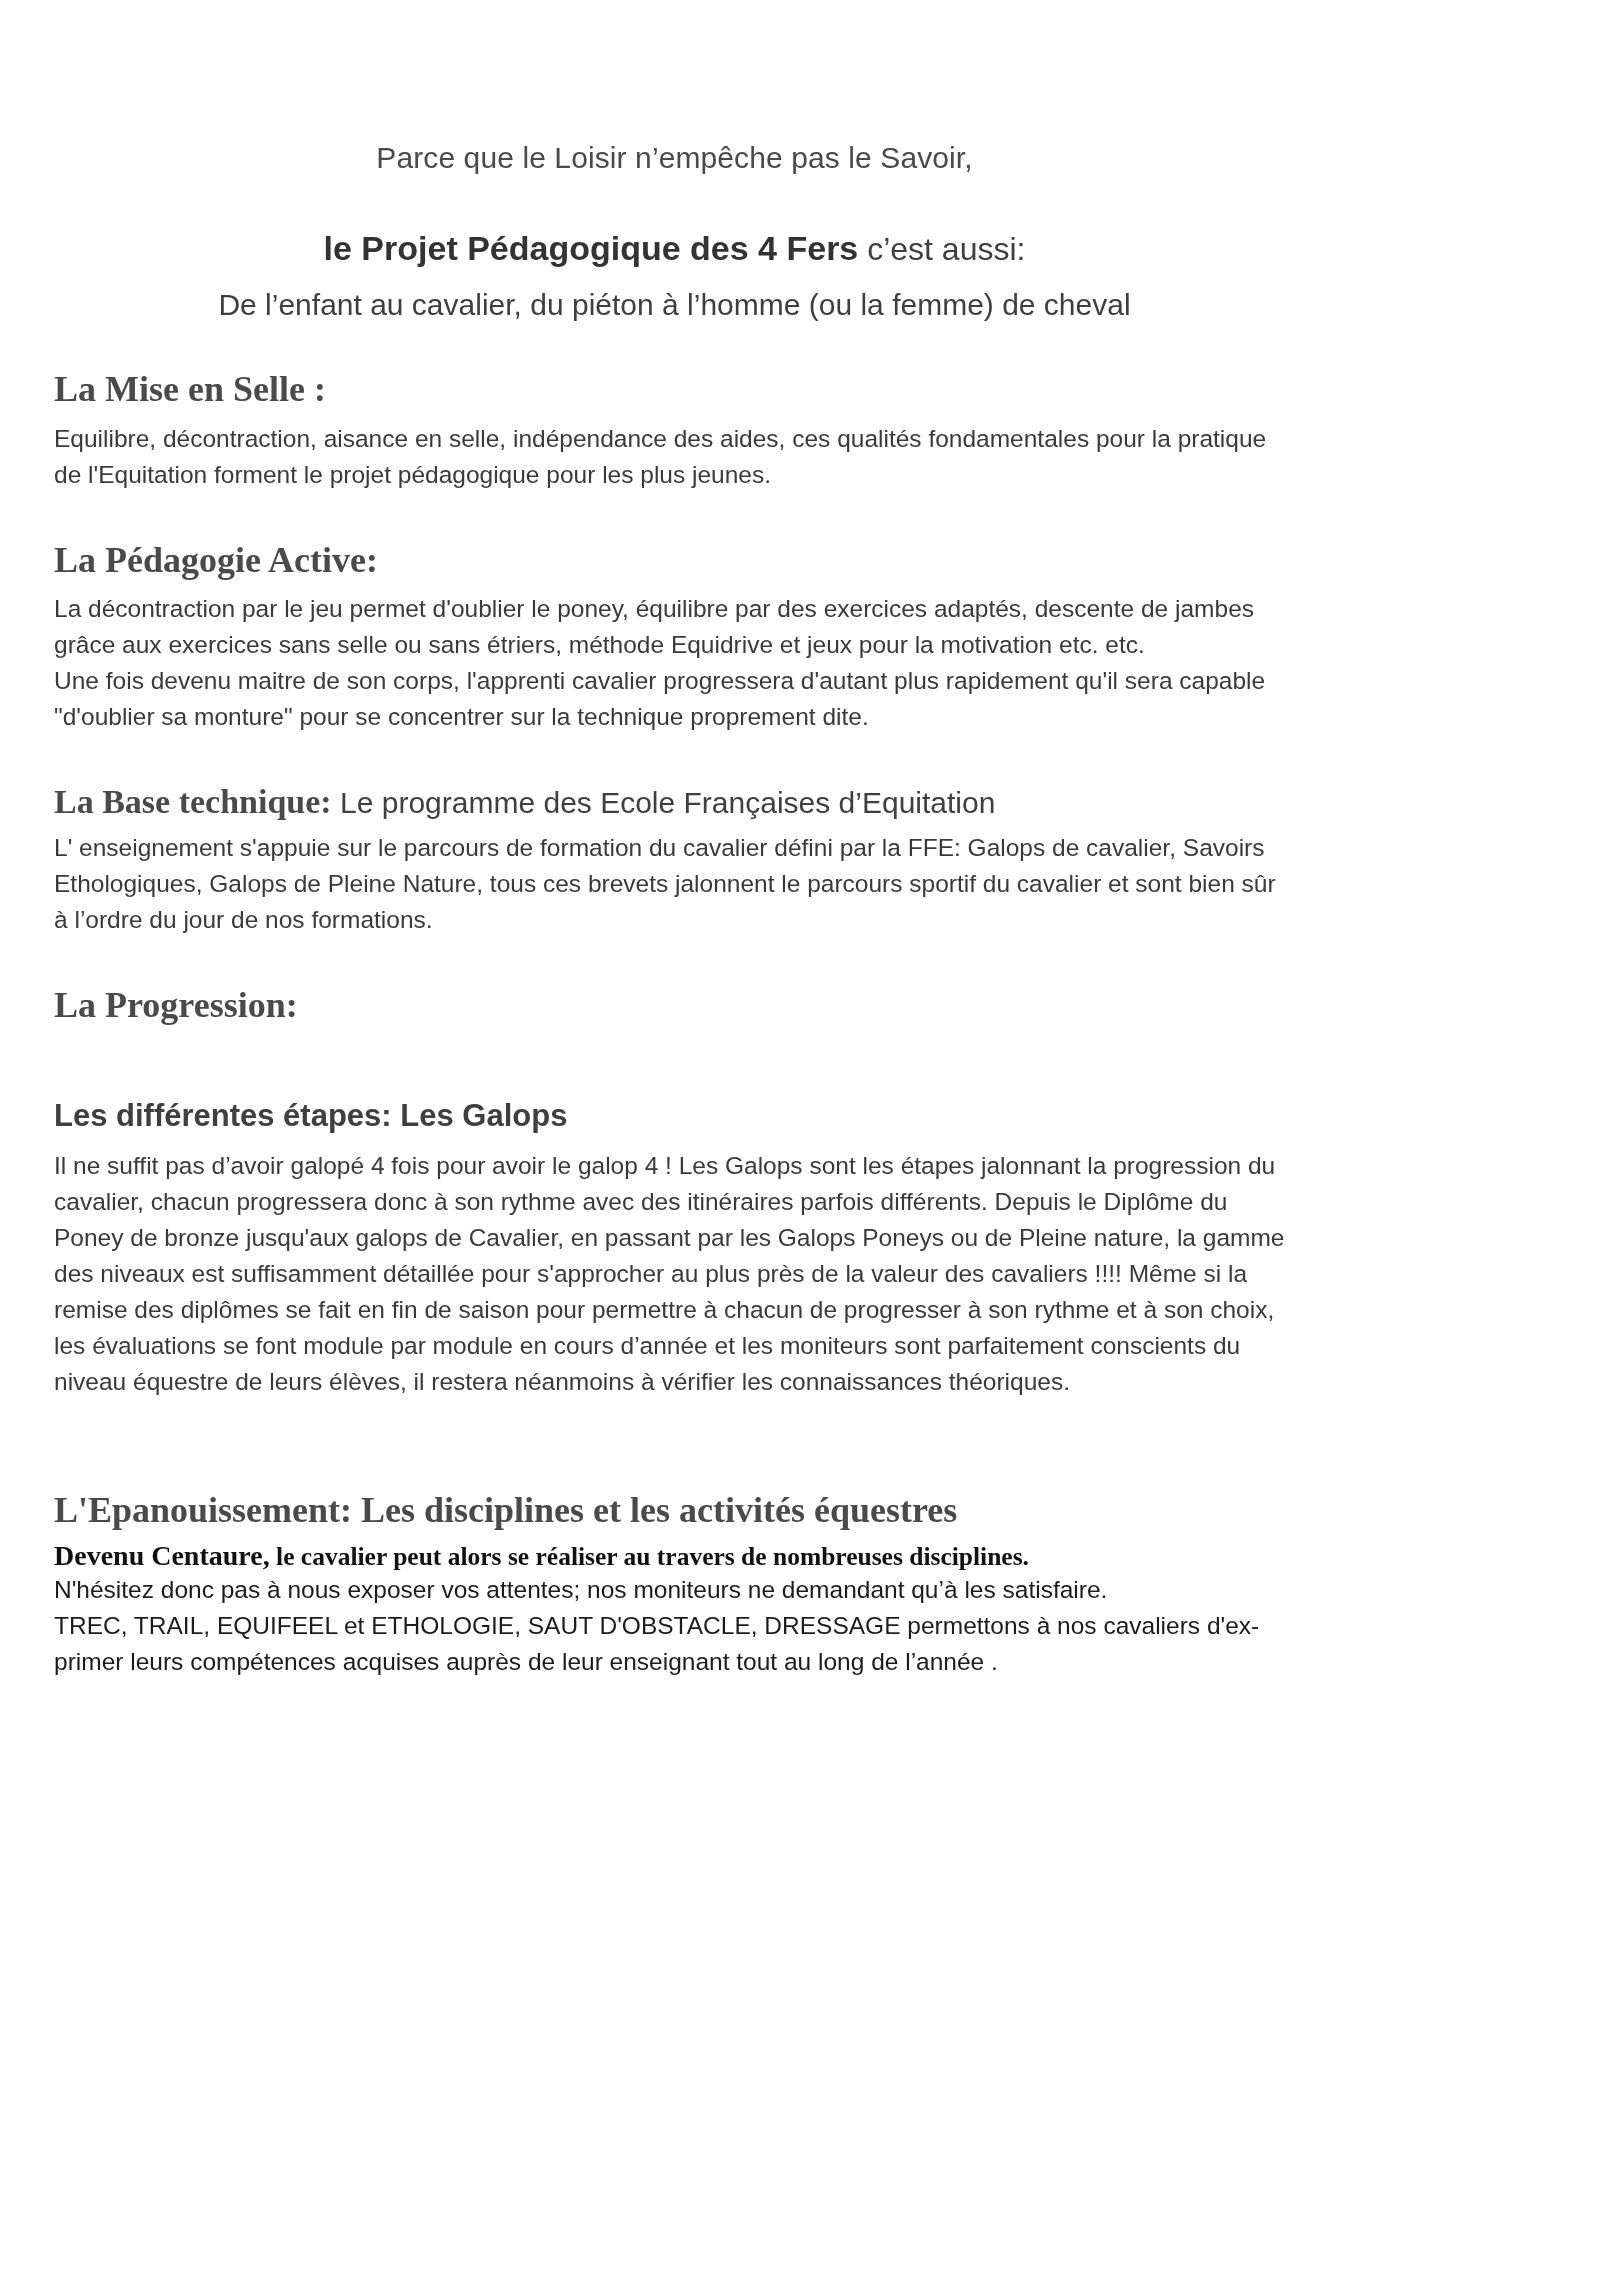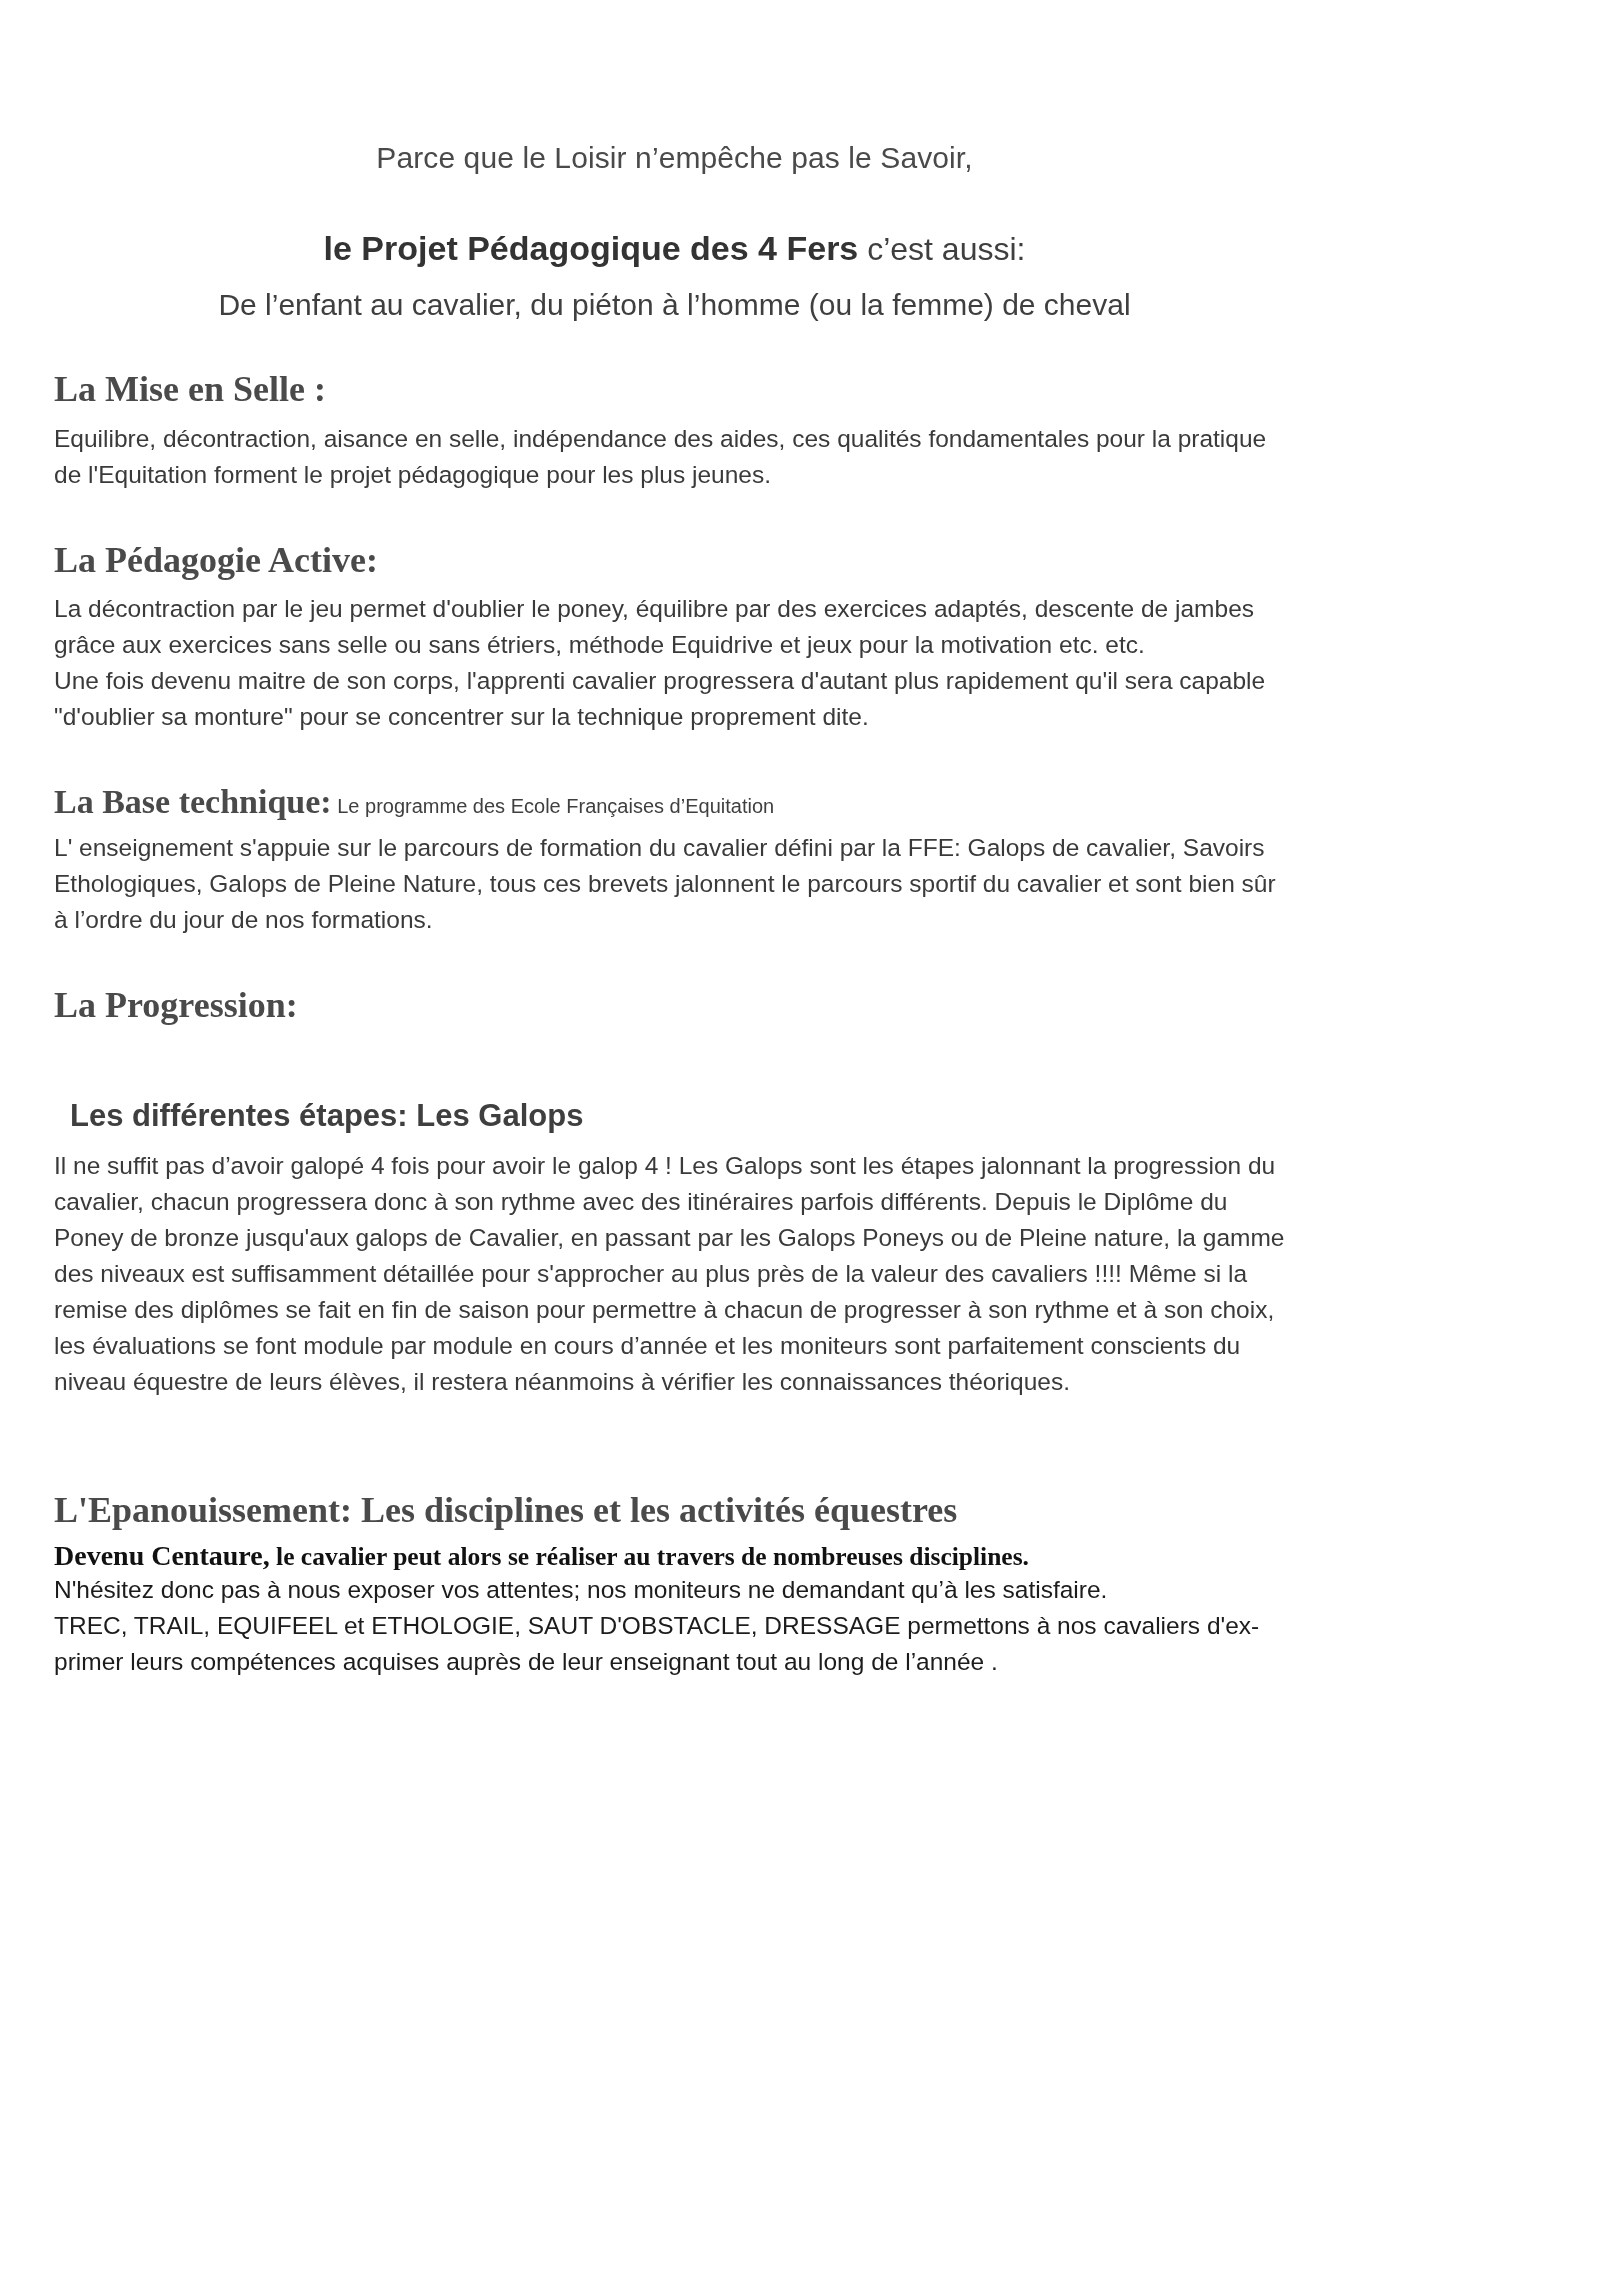--- a/index.html
+++ b/index.html
@@ -95,21 +95,21 @@
     font-family: "Liberation Sans", sans-serif;
     font-weight: bold;
     font-size: 31px;
     color: #3f3f3f;
     line-height: 1.2;
     margin: 0;
   }
   .h-inline-sans {
     font-family: "Liberation Sans", sans-serif;
     font-weight: 400;
-    font-size: 20px;
+    font-size: 30px;
     color: #3f3f3f;
   }
 
   
   .body-text {
     font-family: "Liberation Sans", sans-serif;
     font-size: 24.5px;
     font-weight: 400;
     line-height: 1.47;
     color: #3a3a3a;
@@ -121,21 +121,21 @@
   }
 
   
   .sec-mise       { margin-top: 45px; }
   .sec-mise-body  { margin-top: 10.8px; }
   .sec-pedago     { margin-top: 47px; }
   .sec-pedago-body{ margin-top: 9.8px; }
   .sec-base       { margin-top: 47px; }
   .sec-base-body  { margin-top: 8.8px; }
   .sec-prog       { margin-top: 47px; }
-  .sec-etapes     { margin-top: 71px; margin-left: 16px; }
+  .sec-etapes     { margin-top: 71px; }
   .sec-etapes-body{ margin-top: 13.7px; }
   .sec-epan       { margin-top: 90px; }
   .sec-devenu     { margin-top: 6.9px; }
   .sec-final-body { margin-top: 3.9px; }
 
   .devenu-line {
     font-family: "Liberation Serif", serif;
     font-weight: bold;
     color: #111111;
     line-height: 1.2;

